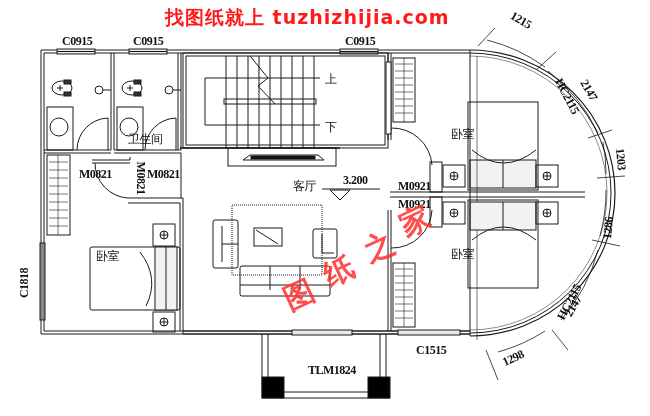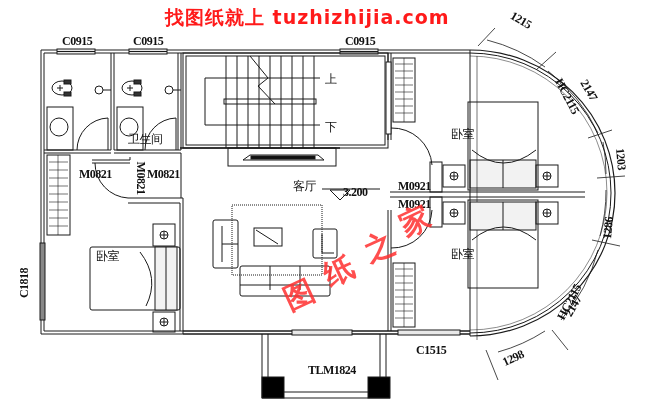--- a/index.html
+++ b/index.html
@@ -202,21 +202,21 @@
 
 <div class="lbl room" style="left:128px;top:107px;margin-top:26px;">卫生间</div>
 <div class="lbl room" style="left:293px;top:180px;">客厅</div>
 <div class="lbl room" style="left:96px;top:250px;">卧室</div>
 <div class="lbl room" style="left:451px;top:128px;">卧室</div>
 <div class="lbl room" style="left:451px;top:248px;">卧室</div>
 
 <div class="lbl room" style="left:325px;top:73px;">上</div>
 <div class="lbl room" style="left:325px;top:121px;">下</div>
 
-<div class="lbl" style="left:343px;top:174px;margin-top:12px;">3.200</div>
+<div class="lbl" style="left:343px;top:174px;">3.200</div>
 
 <div class="lbl" style="left:62px;top:35px;">C0915</div>
 <div class="lbl" style="left:133px;top:35px;">C0915</div>
 <div class="lbl" style="left:345px;top:35px;">C0915</div>
 <div class="lbl" style="left:9px;top:277px;transform:rotate(-90deg);">C1818</div>
 <div class="lbl" style="left:416px;top:344px;">C1515</div>
 <div class="lbl" style="left:308px;top:364px;">TLM1824</div>
 <div class="lbl" style="left:548px;top:90px;transform:rotate(62deg);">HC2115</div>
 <div class="lbl" style="left:550px;top:296px;transform:rotate(-62deg);">HC2115</div>
 

